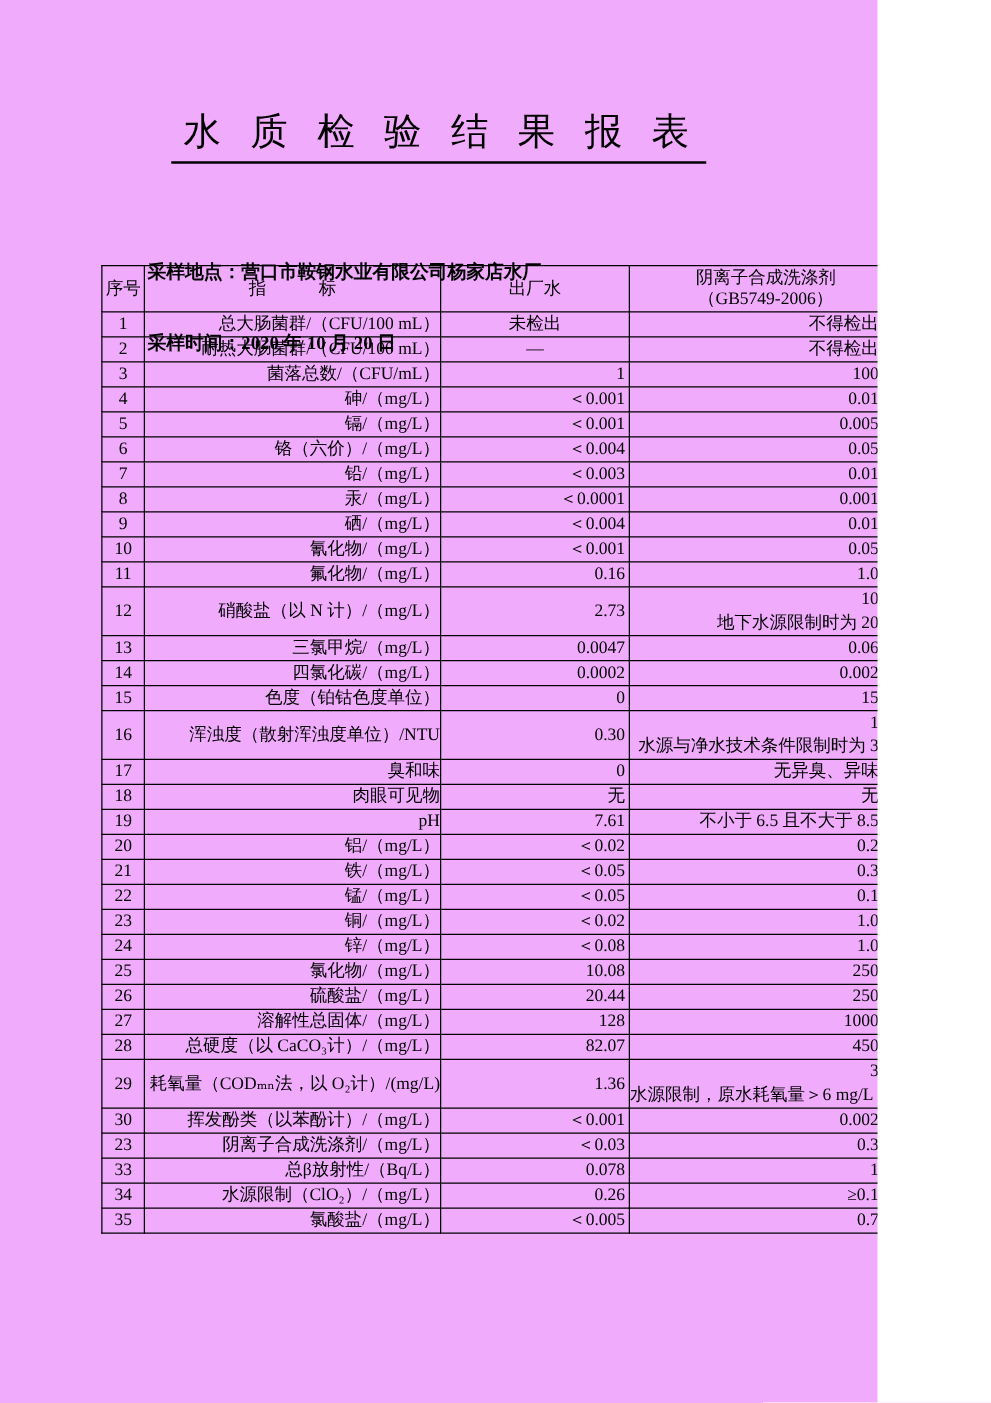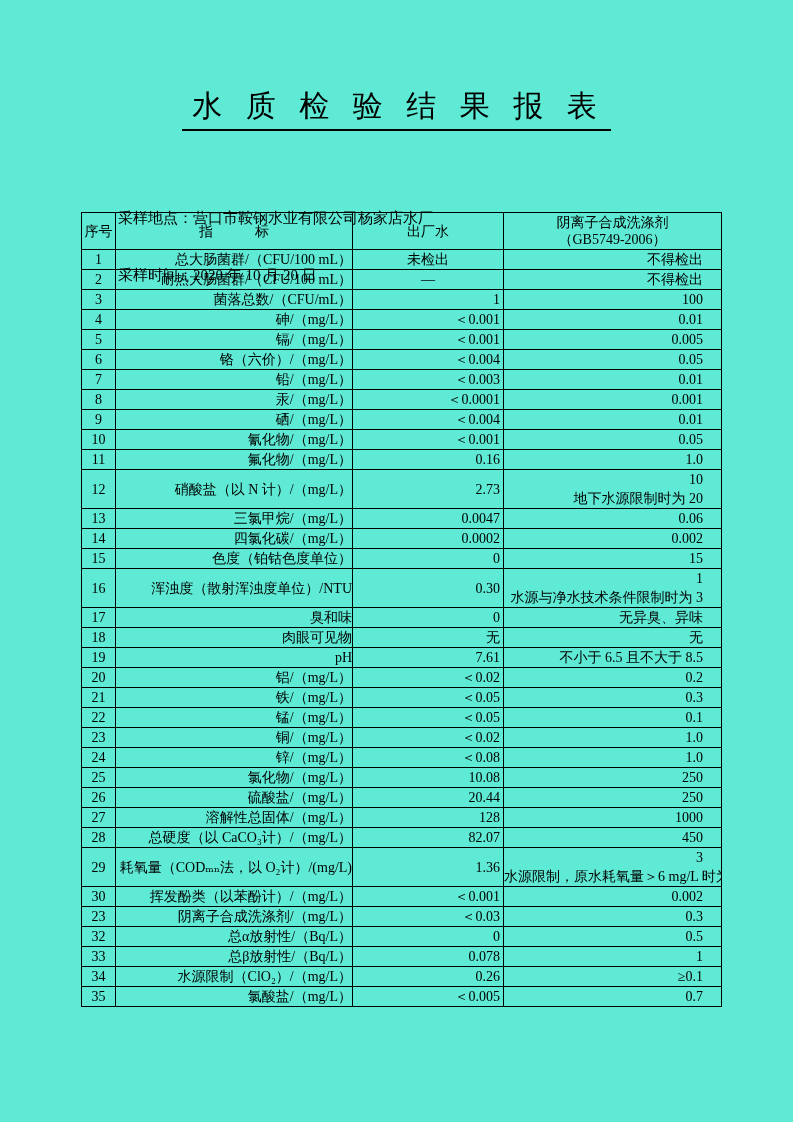--- a/index.html
+++ b/index.html
@@ -1,20 +1,20 @@
 <!DOCTYPE html>
 <html lang="zh"><head>
 <meta charset="utf-8">
 <style>
   html, body { margin: 0; padding: 0; background: #ffffff; }
   .doc {
     position: relative;
-    width: 793px;
+    width: 702px;
     height: 1122px;
-    background: #5eead4;
+    background: #f0abfc;
     color: #000000;
     font-family: "Liberation Serif", "DejaVu Serif", serif;
     overflow: hidden;
   }
   .title-wrap {
     position: absolute;
     top: 88px;
     left: 0;
     width: 100%;
     text-align: center;
@@ -29,20 +29,21 @@
     padding: 0 6px 5px 10px;
     white-space: pre;
   }
   .meta {
     position: absolute;
     left: 118px;
     top: 171px;
     font-size: 15px;
     line-height: 19px;
     white-space: pre;
+    font-weight: bold;
   }
   table.report {
     position: absolute;
     left: 81px;
     top: 212px;
     width: 640px;
     border-collapse: collapse;
     table-layout: fixed;
   }
   .report th, .report td {
@@ -286,26 +287,20 @@
           <td class="val">＜0.001</td>
           <td class="std">0.002</td>
         </tr>
         <tr>
           <td class="no">23</td>
           <td class="ind">阴离子合成洗涤剂/（mg/L）</td>
           <td class="val">＜0.03</td>
           <td class="std">0.3</td>
         </tr>
         <tr>
-          <td class="no">32</td>
-          <td class="ind">总α放射性/（Bq/L）</td>
-          <td class="val">0</td>
-          <td class="std">0.5</td>
-        </tr>
-        <tr>
           <td class="no">33</td>
           <td class="ind">总β放射性/（Bq/L）</td>
           <td class="val">0.078</td>
           <td class="std">1</td>
         </tr>
         <tr>
           <td class="no">34</td>
           <td class="ind">水源限制（ClO₂）/（mg/L）</td>
           <td class="val">0.26</td>
           <td class="std">≥0.1</td>

